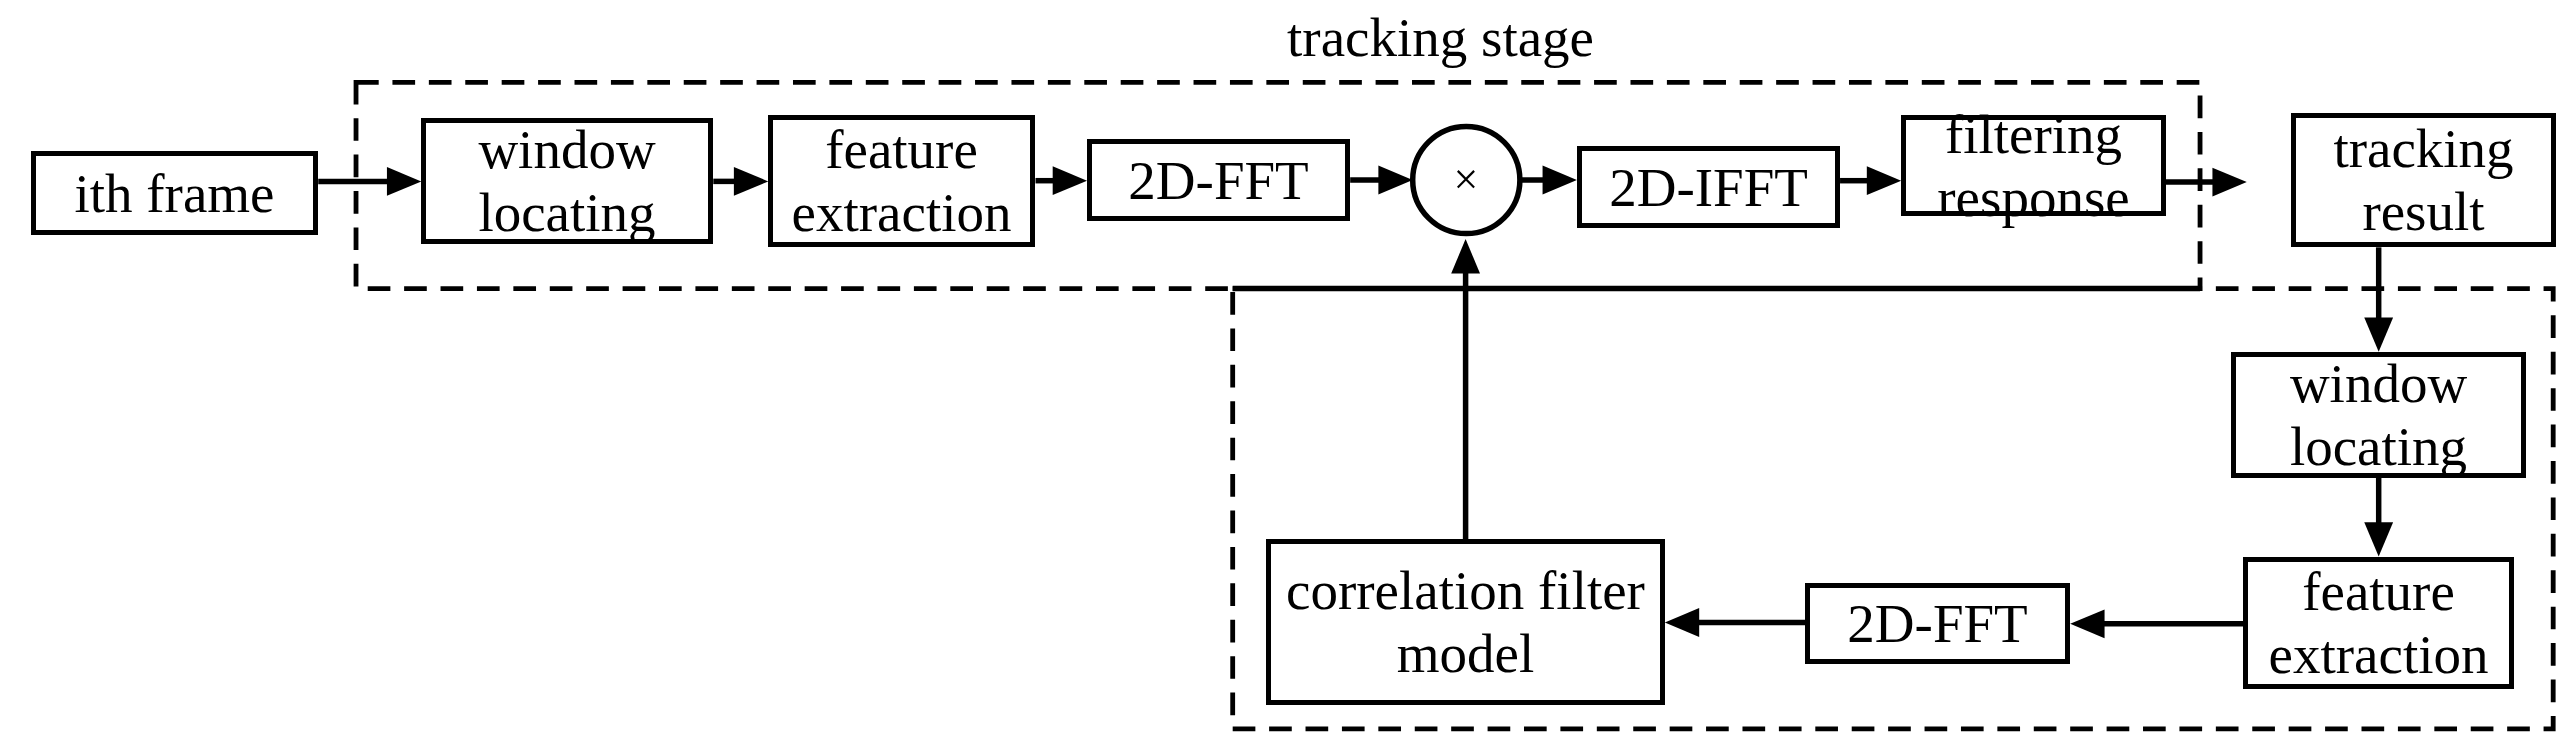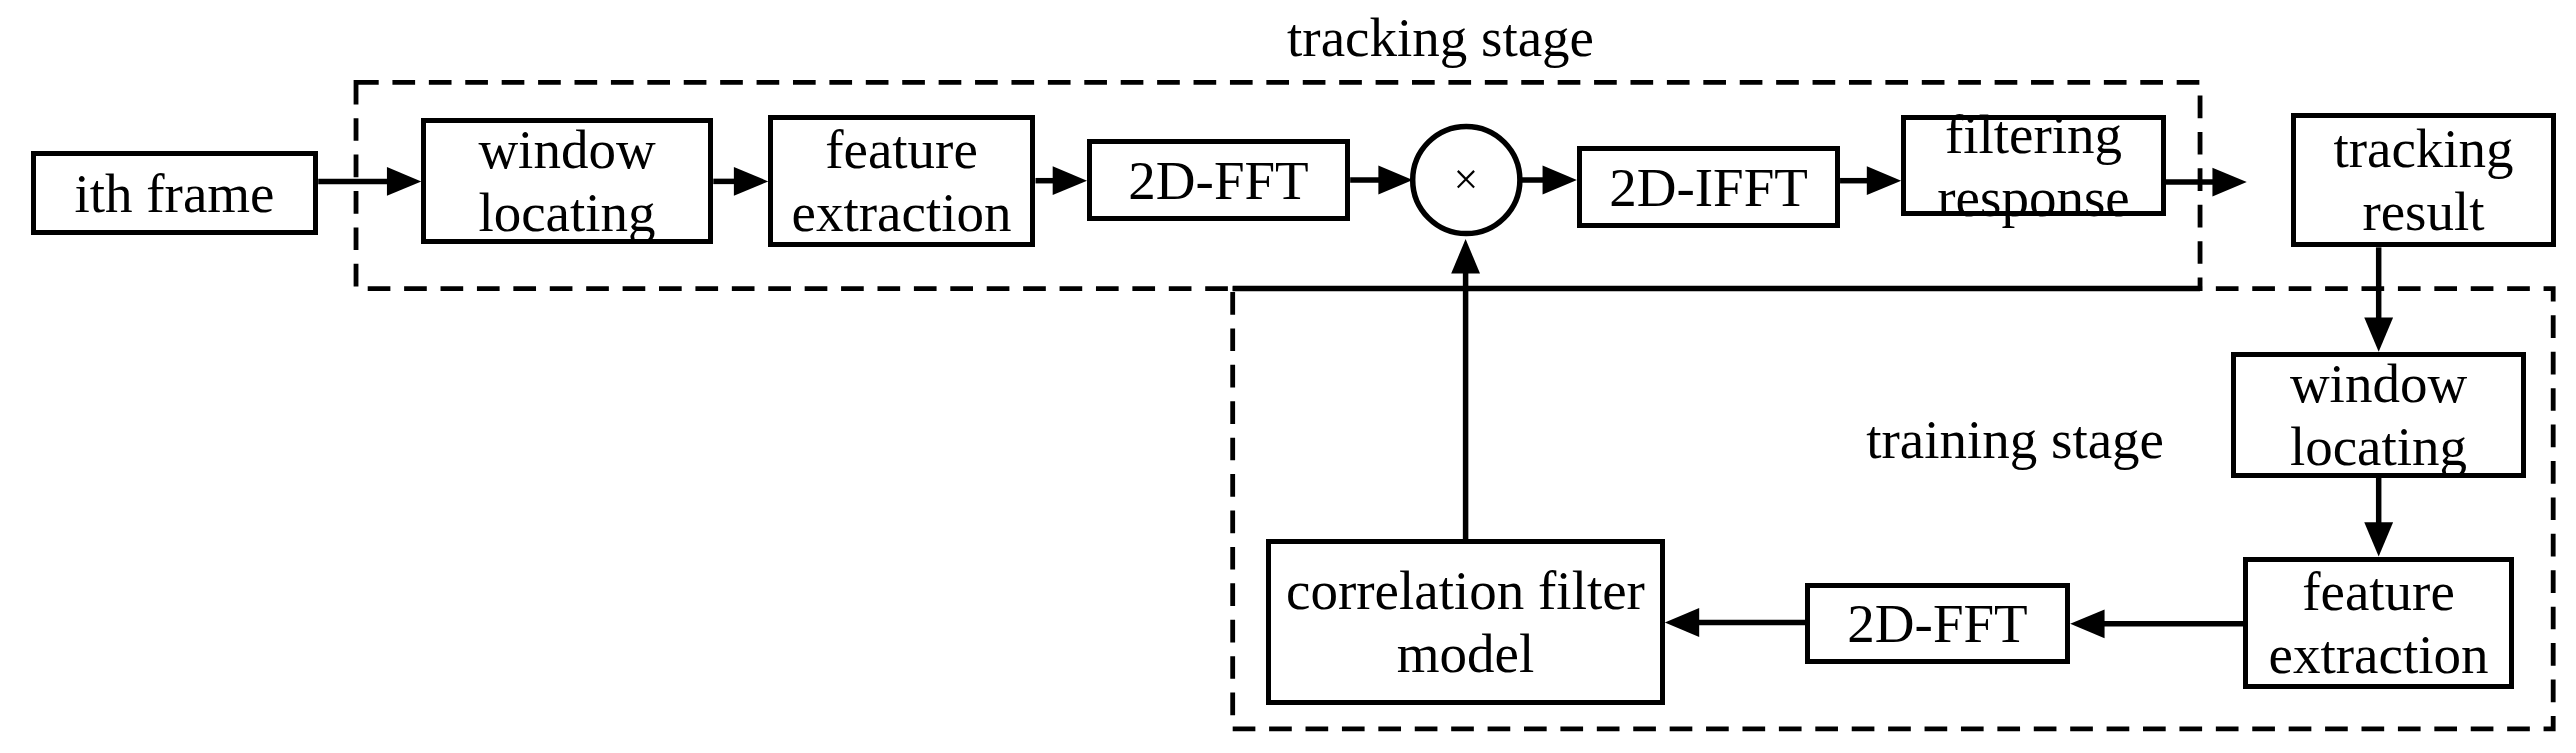--- a/index.html
+++ b/index.html
@@ -121,21 +121,20 @@
     </g>
     <g>
       <line x1="2133" y1="785" x2="2133" y2="394" stroke="#000" stroke-width="8"></line>
       <polygon points="2133,348 2112,398 2154,398" fill="#000"></polygon>
     </g>
 
     <circle cx="2134" cy="262" r="78" fill="#ffffff" stroke="#000" stroke-width="8"></circle>
   </svg>
 
   <div class="stage-label" id="tracking-stage-label">tracking stage</div>
-  <div class="stage-label" id="training-stage-label">training stage</div>
 
   <div class="multiply-glyph" id="multiply-sign">×</div>
 
   <div class="node" id="n-ith-frame">
     <span>ith frame</span>
   </div>
   <div class="node" id="n-window-locating-1">
     <span>window locating</span>
   </div>
   <div class="node" id="n-feature-extraction-1">

